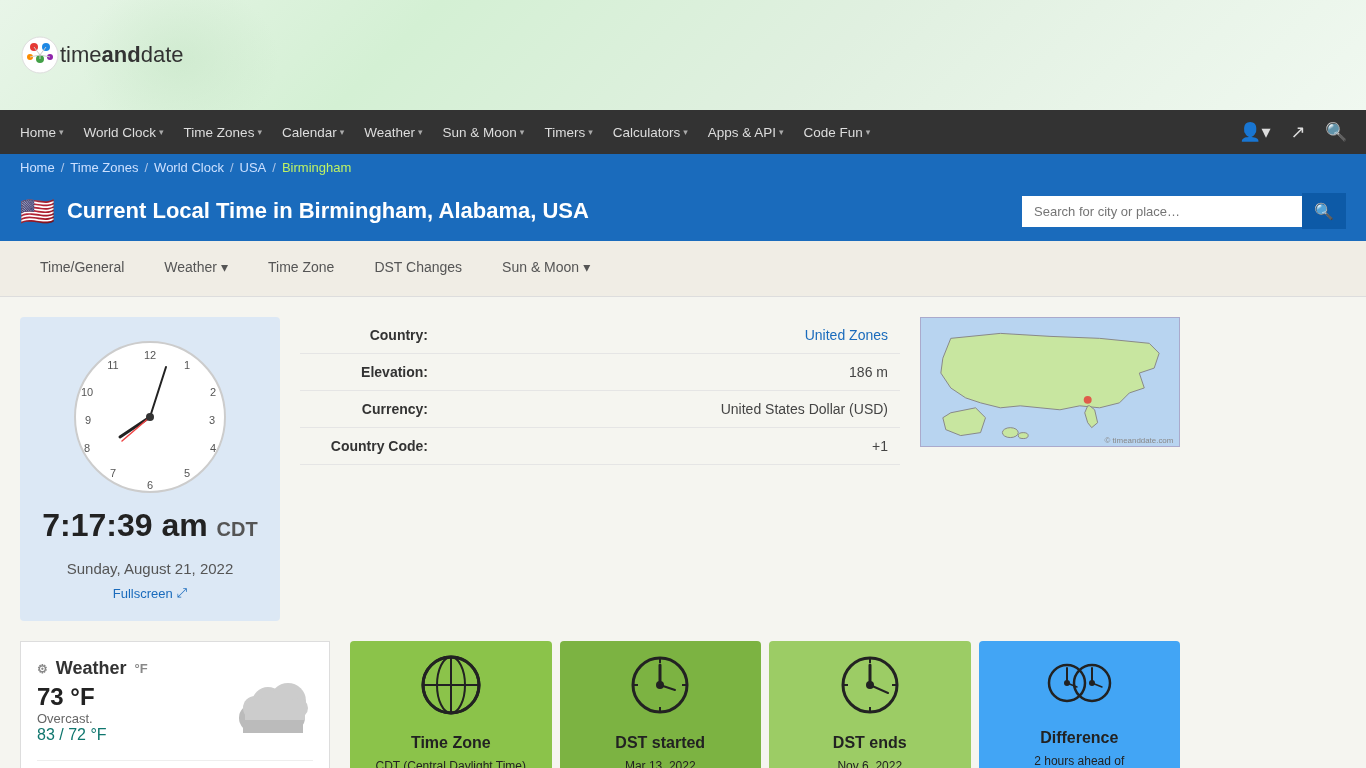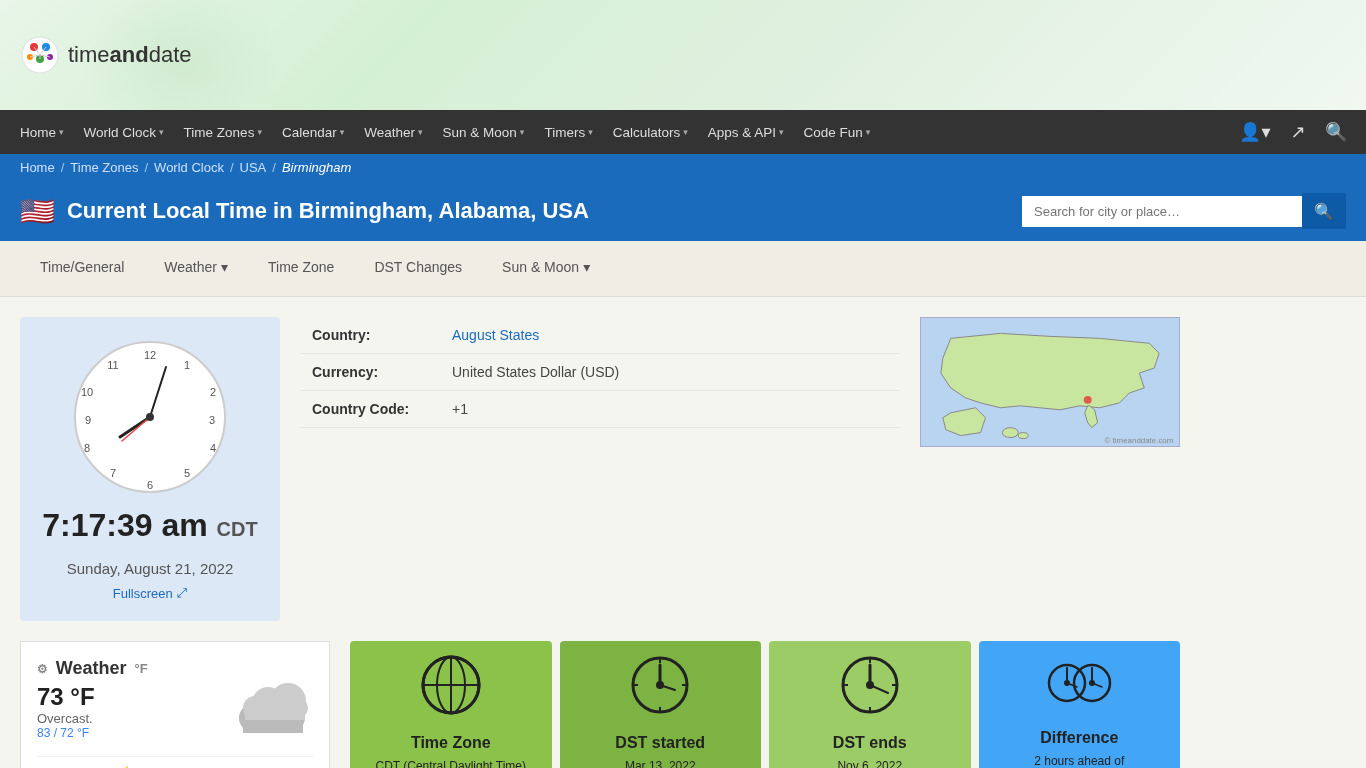--- a/index.html
+++ b/index.html
@@ -21,21 +21,20 @@
       left: 80px;
       top: -20px;
       width: 200px;
       height: 160px;
       background: radial-gradient(ellipse, rgba(200,230,200,0.6) 0%, transparent 70%);
       border-radius: 50%;
     }
     .logo-container {
       display: flex;
       align-items: center;
-      gap: 8px;
       z-index: 1;
     }
     .logo-icon {
       width: 40px;
       height: 40px;
     }
     .logo-text {
       font-size: 22px;
       color: #333;
     }
@@ -82,21 +81,21 @@
     .breadcrumb {
       background: #1a6bbc;
       padding: 6px 20px;
       display: flex;
       align-items: center;
       gap: 6px;
       font-size: 13px;
     }
     .breadcrumb a { color: #cce0ff; text-decoration: none; }
     .breadcrumb .sep { color: #aac4e8; }
-    .breadcrumb .current { color: #ffffff; font-style: italic; }
+    .breadcrumb .current { color: #bef264; }
 
     
     .page-title-bar {
       background: #1a6bbc;
       padding: 12px 20px;
       display: flex;
       align-items: center;
       justify-content: space-between;
     }
     .page-title-inner {
@@ -209,20 +208,21 @@
     
     .info-section {
       flex: 1;
     }
     .info-table {
       width: 100%;
       border-collapse: collapse;
     }
     .info-table tr {
       border-bottom: 1px solid #e5e5e5;
+      text-align: right;
     }
     .info-table td {
       padding: 10px 12px;
       font-size: 14px;
     }
     .info-table td:first-child {
       font-weight: bold;
       color: #333;
       width: 140px;
       white-space: nowrap;
@@ -277,22 +277,22 @@
     .temp-main {
       font-size: 24px;
       font-weight: bold;
       color: #222;
     }
     .weather-desc {
       font-size: 13px;
       color: #666;
     }
     .weather-range {
-      font-size: 12px;
-      color: #3b82f6;
+      font-size: 16px;
+      color: #0f766e;
       margin-bottom: 16px;
     }
     .weather-row {
       display: flex;
       align-items: center;
       padding: 8px 0;
       border-top: 1px solid #eee;
       gap: 12px;
     }
     .weather-day { font-size: 13px; color: #444; width: 60px; }
@@ -494,21 +494,25 @@
         <span>Fullscreen</span> 
           <span>⤢</span>
       </a>
     </div>
 
     <div class="info-section">
       <table class="info-table">
         <tbody>
             <tr>
           <td>Country:</td>
-          <td><a href="#">August States</a></td>
+          <td><a href="#">United Zones</a></td>
+        </tr>
+        <tr>
+          <td>Elevation:</td>
+          <td>186 m</td>
         </tr>
         <tr>
           <td>Currency:</td>
           <td>United States Dollar (USD)</td>
         </tr>
         <tr>
           <td>Country Code:</td>
           <td>+1</td>
         </tr>
       </tbody>

